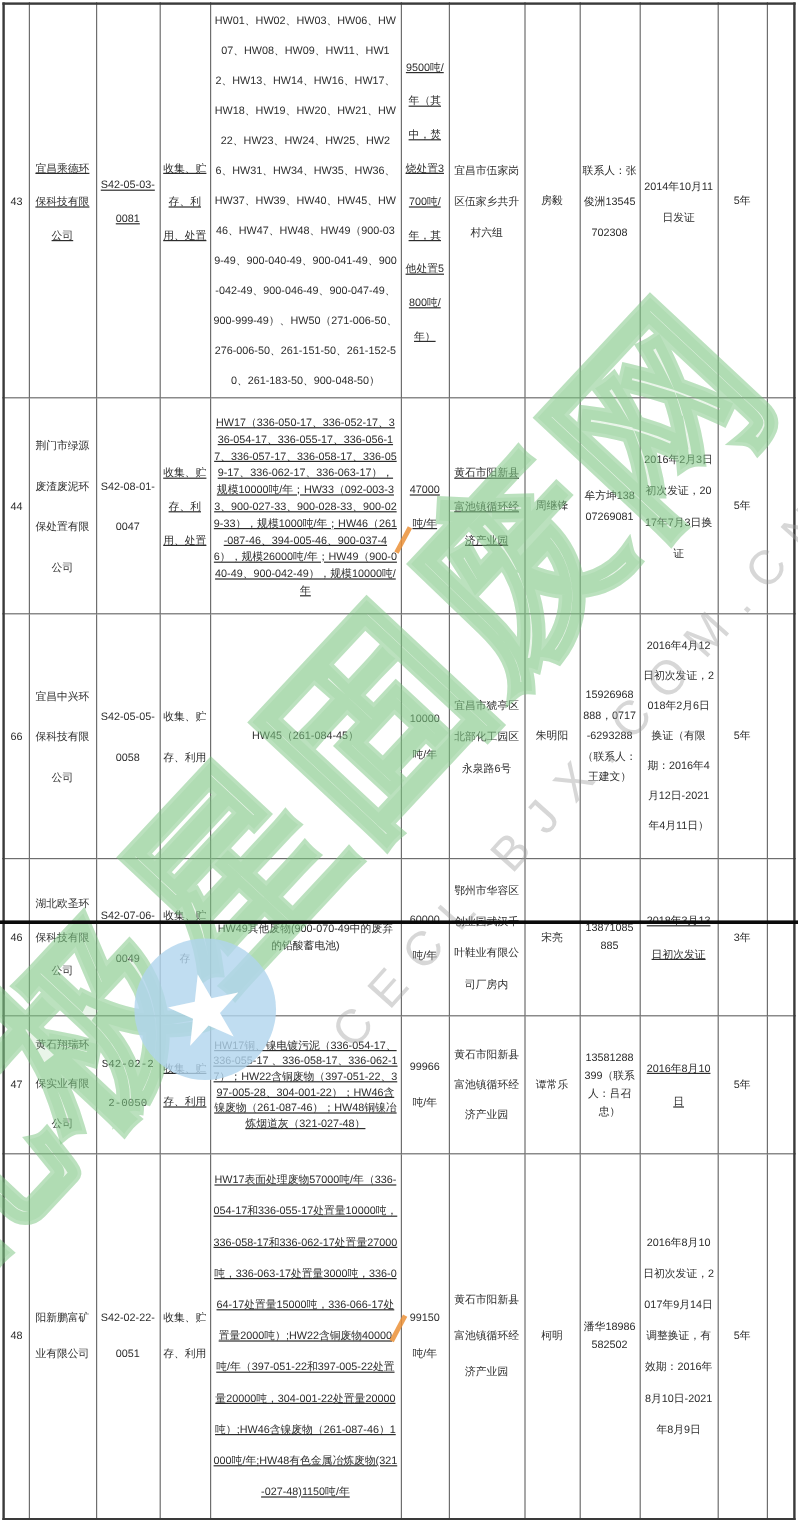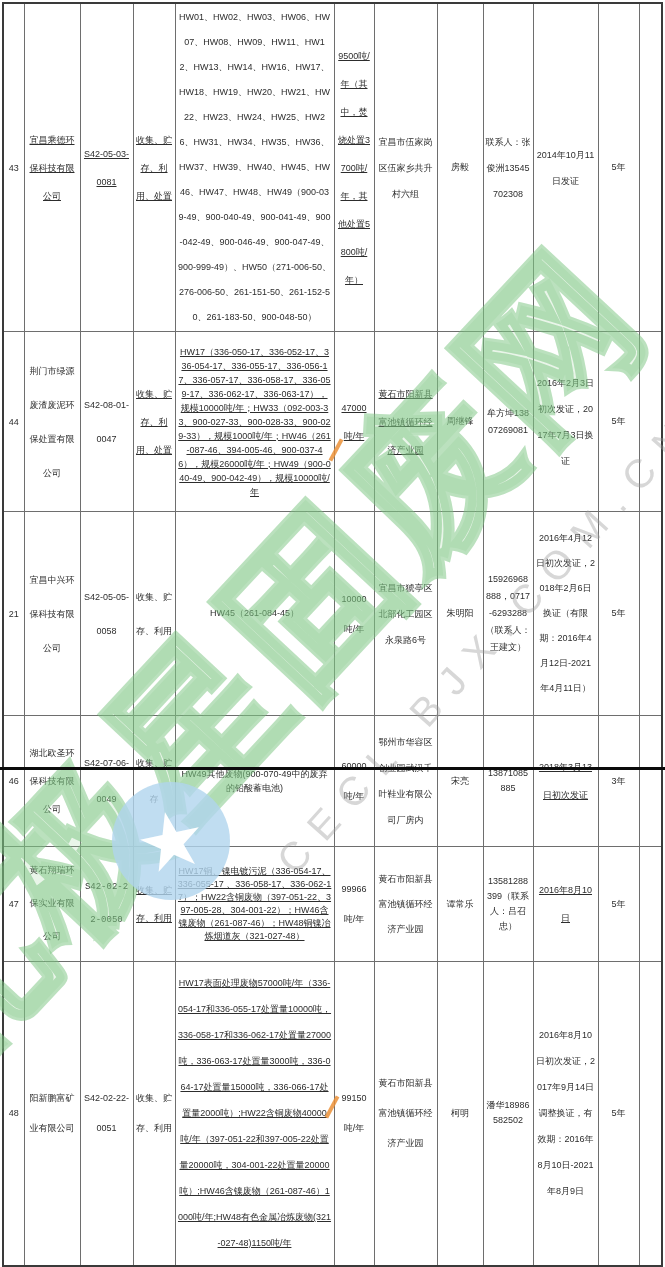--- a/index.html
+++ b/index.html
@@ -124,21 +124,21 @@
       <td class="lh28">47000吨/年</td>
       <td class="lh28">黄石市阳新县富池镇循环经济产业园</td>
       <td>周继锋</td>
       <td class="lh17">牟方坤13807269081</td>
       <td class="lh24">2016年2月3日初次发证，2017年7月3日换证</td>
       <td>5年</td>
       <td></td>
     </tr>
 
     <tr style="height:204px">
-      <td>21</td>
+      <td>66</td>
       <td class="lh34">宜昌中兴环保科技有限公司</td>
       <td class="lh34">S42-05-05-0058</td>
       <td class="lh34">收集、贮存、利用</td>
       <td>HW45（261-084-45）</td>
       <td class="lh30">10000吨/年</td>
       <td class="lh26">宜昌市猇亭区北部化工园区永泉路6号</td>
       <td>朱明阳</td>
       <td class="lh17">15926968888，0717-6293288（联系人：王建文）</td>
       <td class="lh25">2016年4月12日初次发证，2018年2月6日换证（有限期：2016年4月12日-2021年4月11日）</td>
       <td>5年</td>

